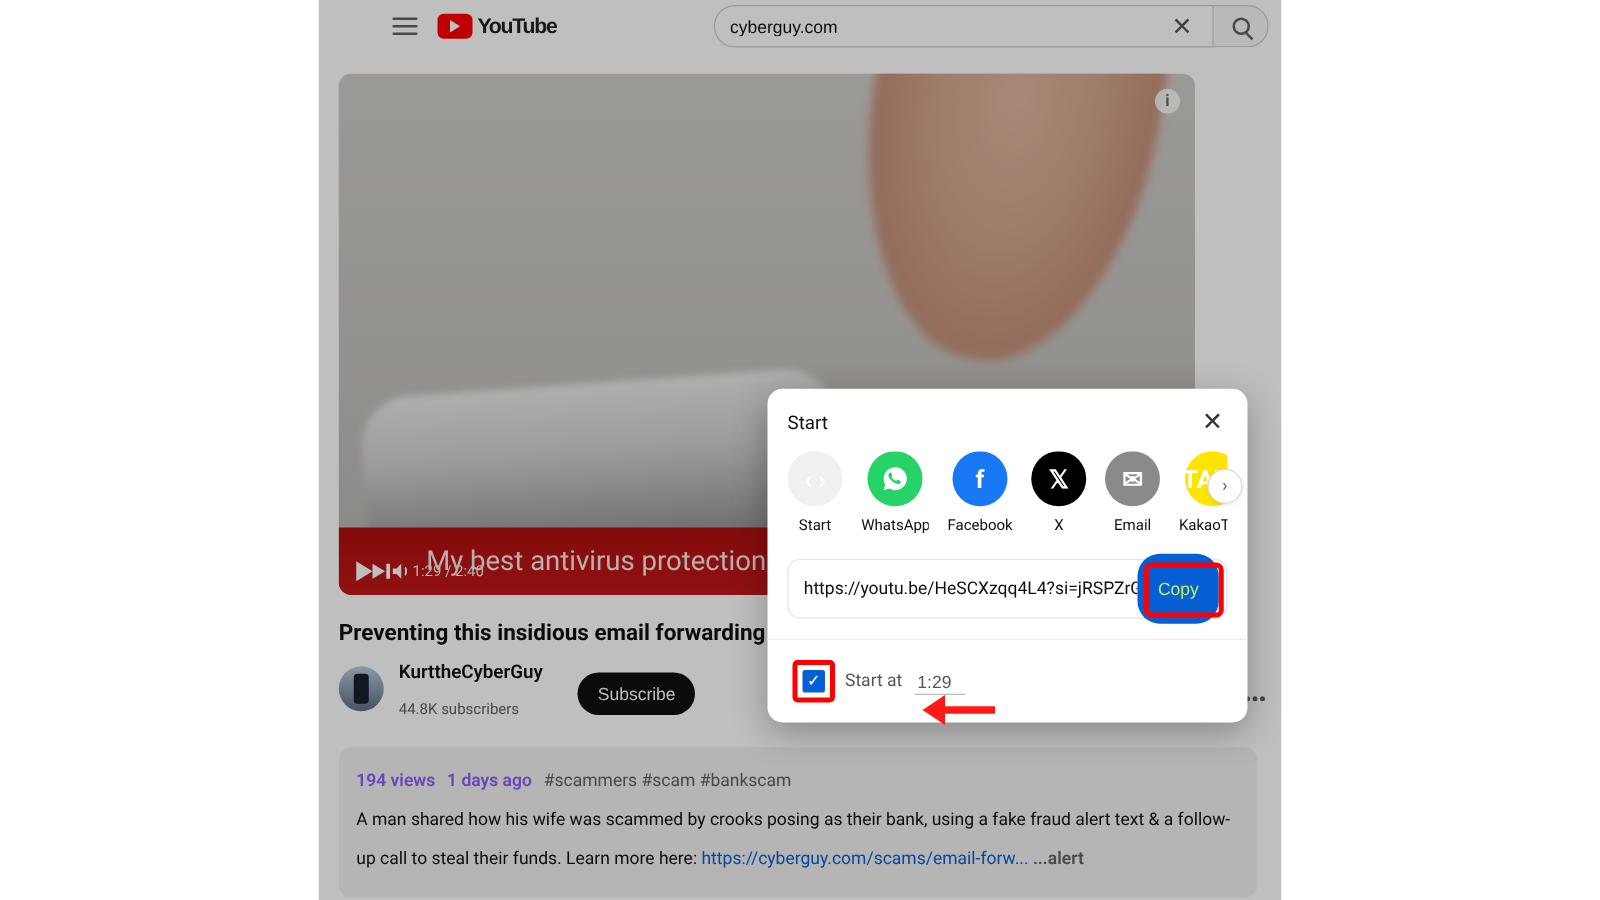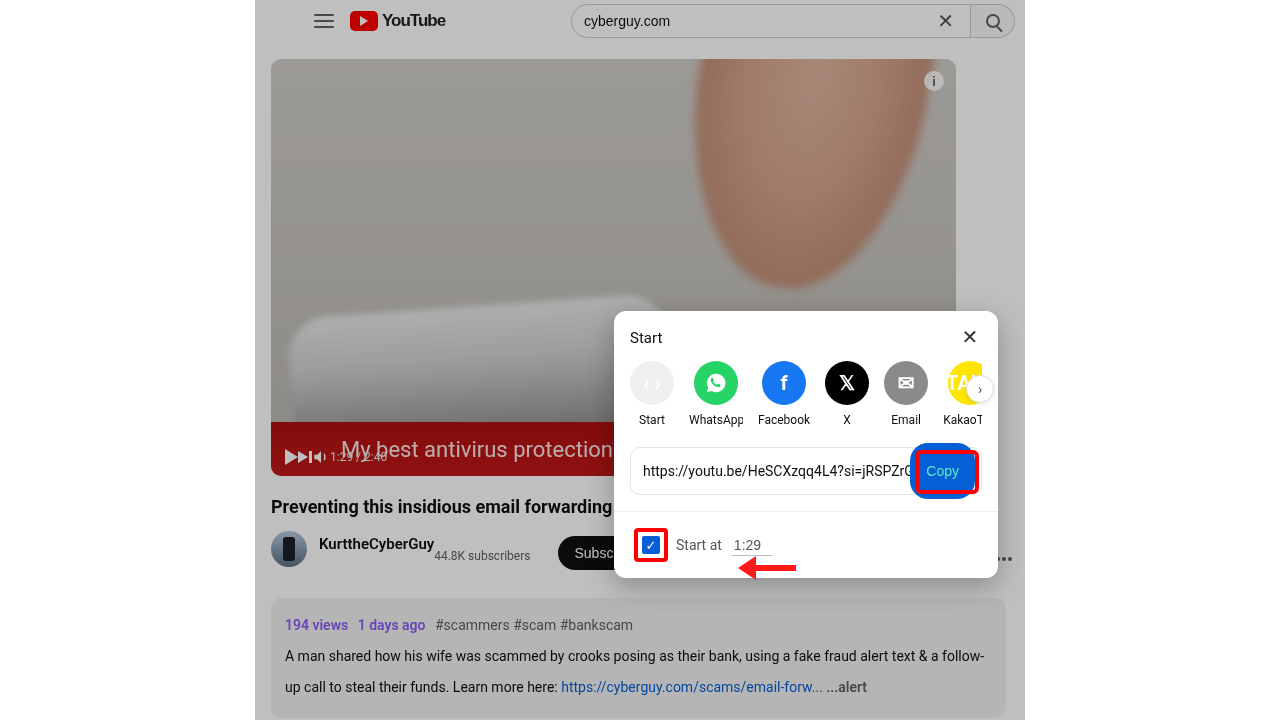--- a/index.html
+++ b/index.html
@@ -162,21 +162,21 @@
   }
   .avatar {
     width: 36px; height: 36px; border-radius: 50%;
     background: linear-gradient(180deg,#b8cbe0 0%, #5d6f82 100%);
     position: relative;
   }
   .avatar::after {
     content:""; position:absolute; left:12px; top:6px; width:12px; height:24px;
     background:#1a1f2a; border-radius:3px;
   }
-  .ch-meta { display: flex; }
+  .ch-meta { display: flex; flex-direction: column; }
   .ch-name { font-size: 15px; font-weight: 600; color: #0f0f0f; }
   .ch-subs { font-size: 12px; color: #606060; margin-top: 14px; }
   .subscribe-btn {
     background: #0f0f0f; color: #fff; font-size: 14px; font-weight: 500;
     padding: 9px 16px; border-radius: 20px; border: none; cursor: pointer;
     margin-left: 16px; margin-top: 8px;
   }
   .action-more {
     position: absolute; left: 738px; top: 548px;
     width: 22px; height: 22px; display:flex; align-items:center; justify-content:center;
@@ -244,21 +244,21 @@
   .share-url-row {
     margin-top: 14px;
     border: 1px solid #e5e5e5; border-radius: 10px;
     height: 48px;
     display:flex; align-items:center;
     padding: 0 6px 0 12px;
     position: relative;
   }
   .share-url { flex:1; font-size:14px; color:#0f0f0f; white-space:nowrap; overflow:hidden; }
   .copy-btn {
-    background:#065fd4; color:#5eead4; border:none;
+    background:#065fd4; color:#bef264; border:none;
     padding: 20px 16px; border-radius: 18px;
     font-size:14px; font-weight:500; cursor:pointer;
   }
   .copy-highlight {
     position:absolute; right:2px; top:2px; width:64px; height:44px;
     border: 4px solid #ff0000; border-radius: 6px; pointer-events:none;
   }
 
   .share-divider { border-top:1px solid #eee; margin: 16px -16px 0; }
 

